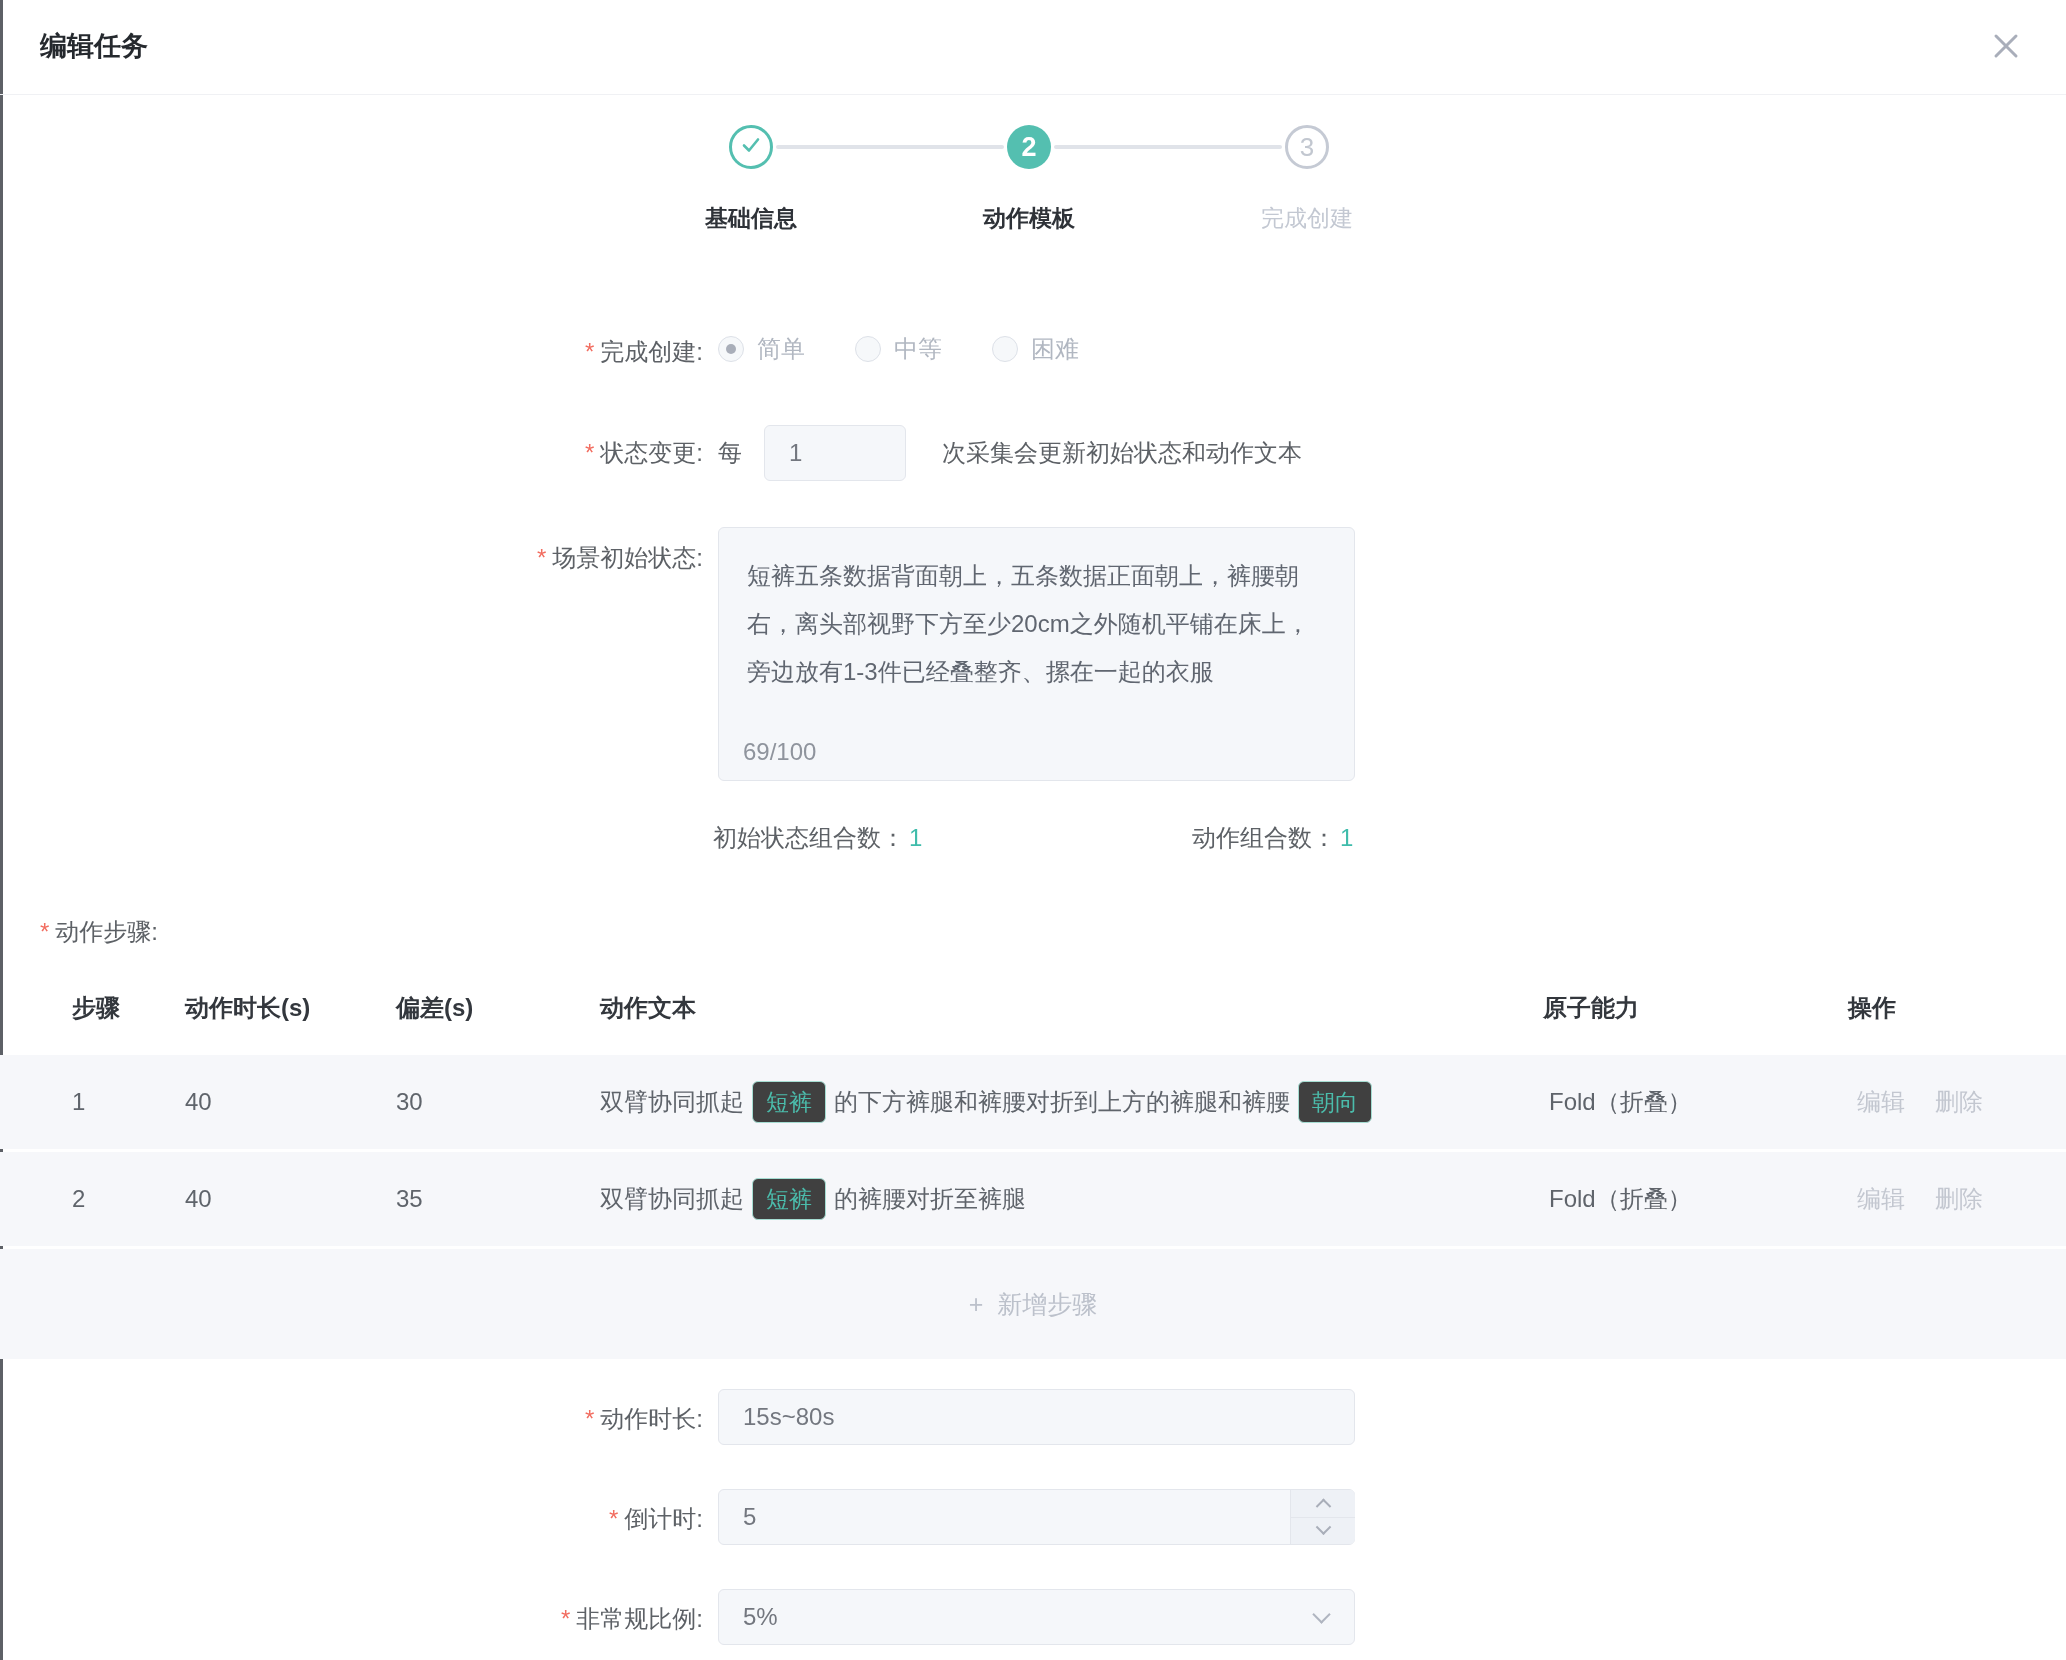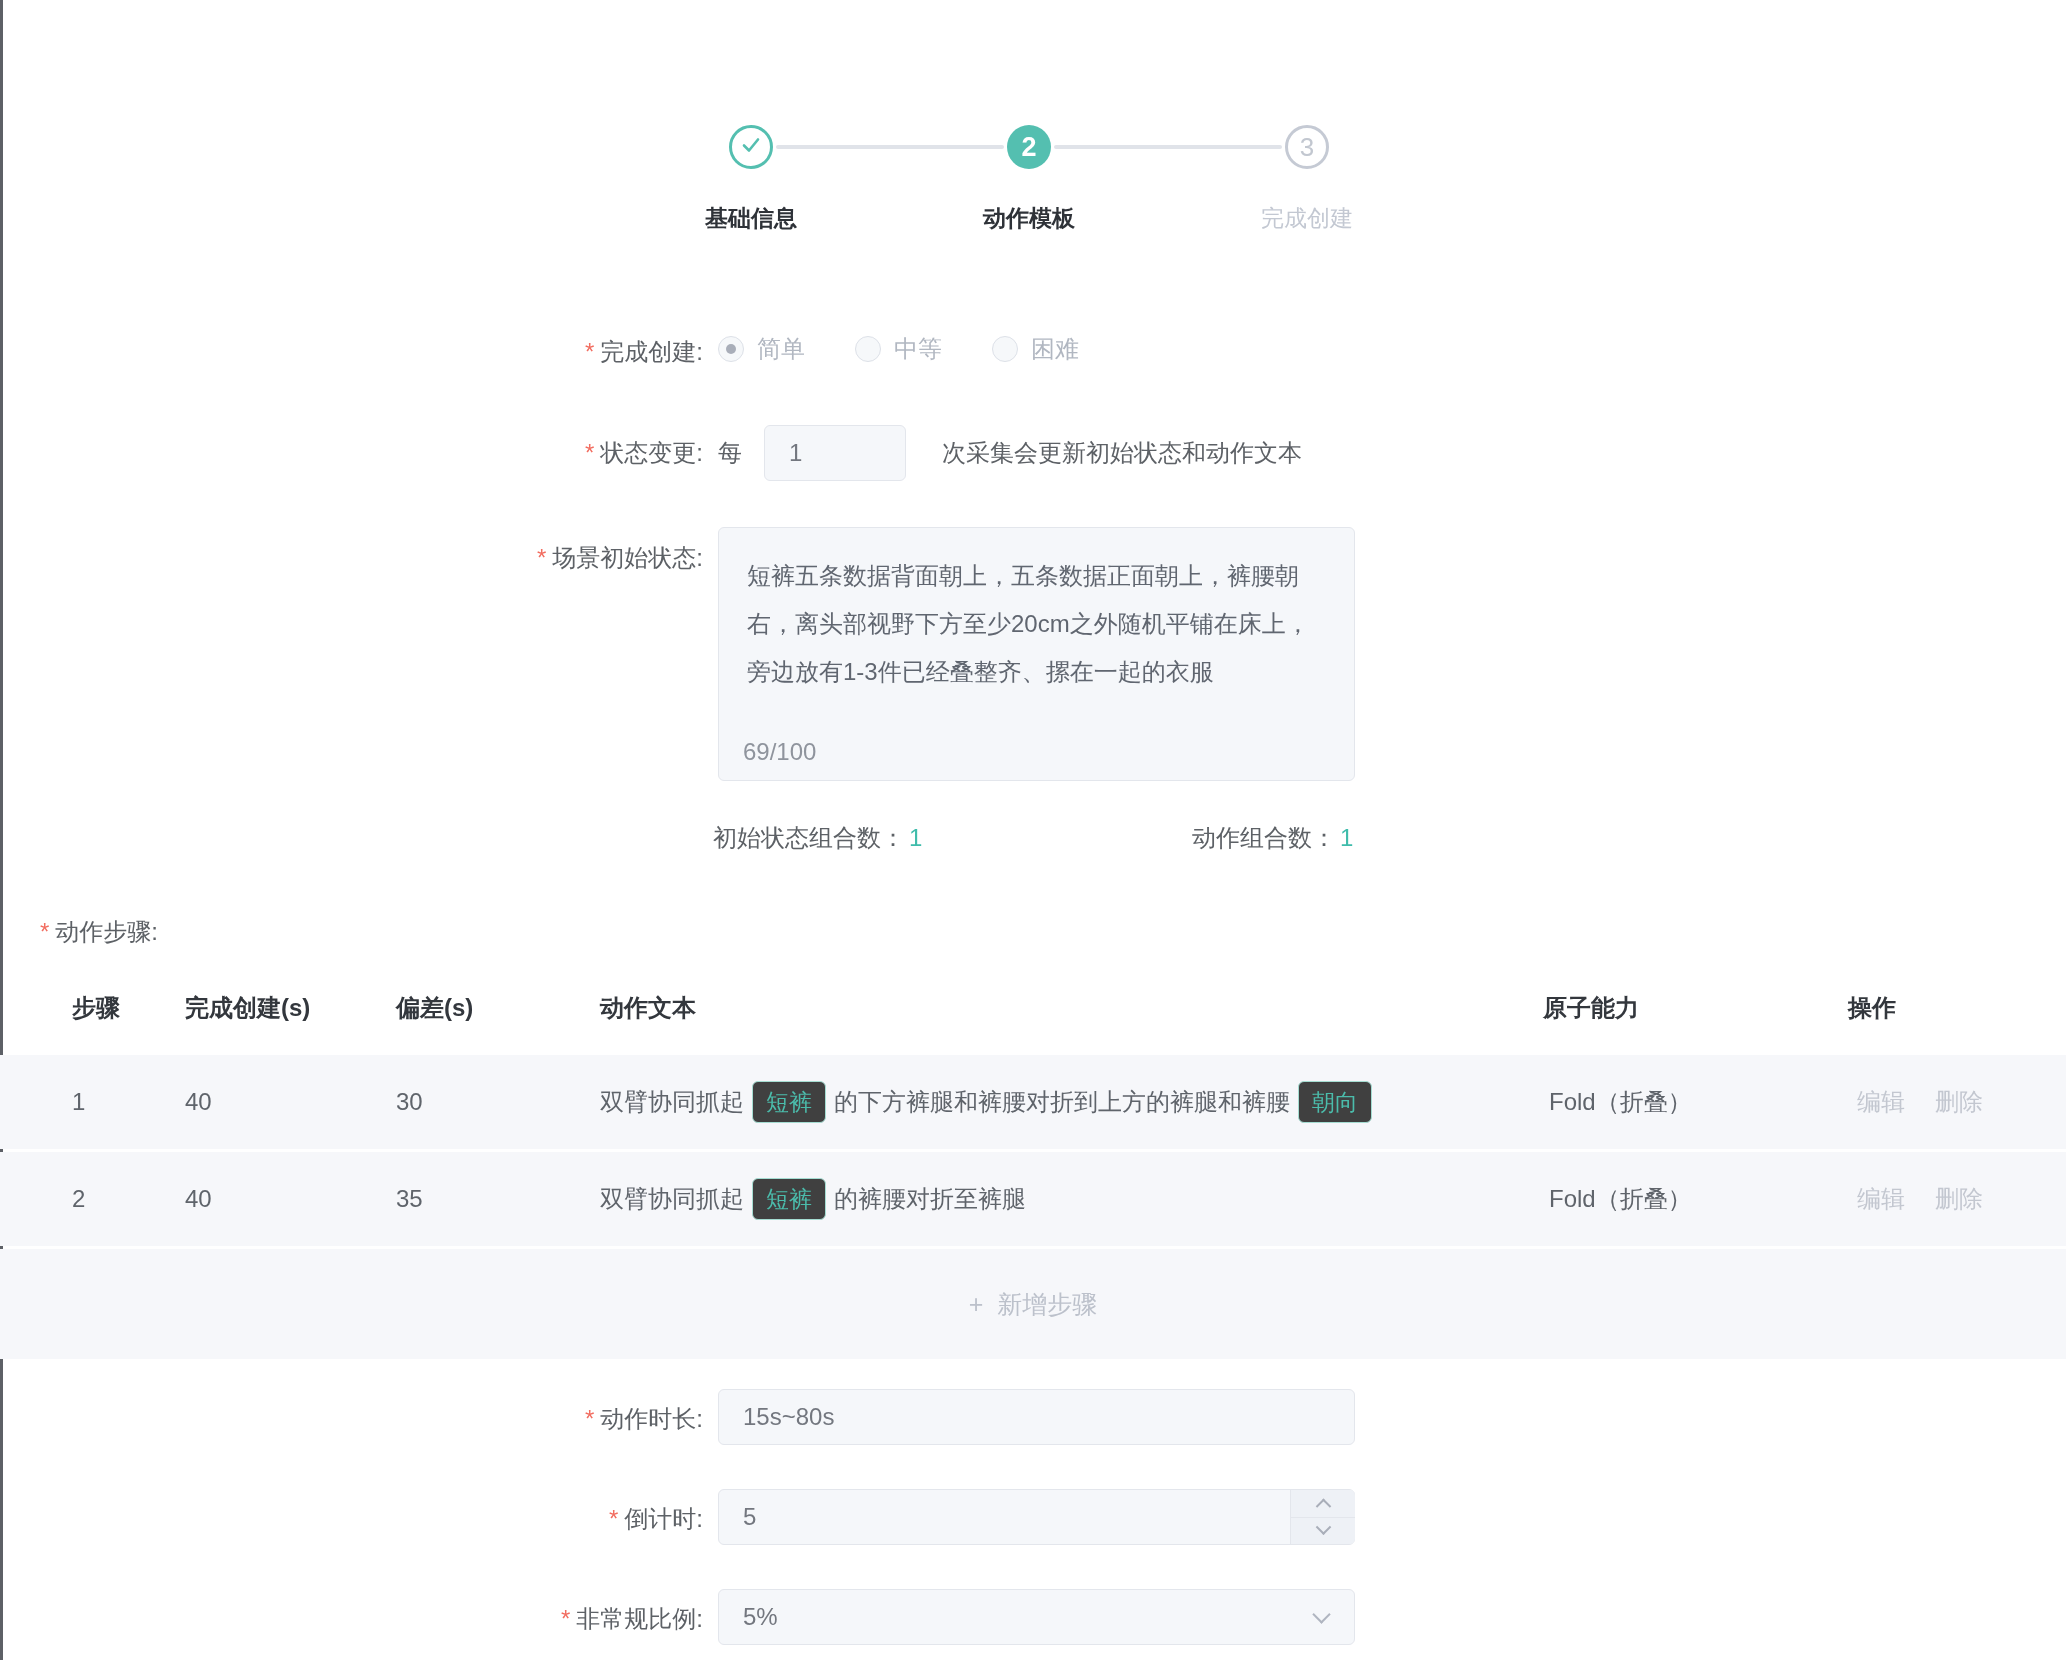--- a/index.html
+++ b/index.html
@@ -109,20 +109,30 @@
   .lbl-ratio  { top:1603px; }
   .ctrl-difficulty { top:333px; }
   .ctrl-state { top:425px; }
 </style>
 </head>
 <body>
 
 <div class="screen">
   <div class="left-edge"></div>
 
+  <div class="dlg-header">
+    <div class="dlg-title">编辑任务</div>
+    <div class="dlg-close">
+      <span>
+        <svg width="36" height="36" viewBox="0 0 36 36">
+            <path d="M8 8 L28 28 M28 8 L8 28" stroke="#a9aeba" stroke-width="3" stroke-linecap="round"></path>
+          </svg>
+      </span>
+    </div>
+  </div>
 
   <div class="stepper">
     <div class="sline l1"></div>
     <div class="sline l2"></div>
     <div class="scircle done">
       <span>
         <svg width="24" height="24" viewBox="0 0 24 24">
             <path d="M5 12.5 L10 17.5 L19 6.5" fill="none" stroke="#54bfb0" stroke-width="2.6" stroke-linecap="round" stroke-linejoin="round"></path>
           </svg>
       </span>
@@ -175,21 +185,21 @@
     <span>初始状态组合数</span><span>：</span><span class="v">1</span>
   </div>
   <div class="combo" style="left:1192px; top:822px;">
     <span>动作组合数</span><span>：</span><span class="v">1</span>
   </div>
 
   <div class="steps-title"><span class="star">*</span><span>动作步骤:</span></div>
 
   <div class="thead">
     <span class="h-step">步骤</span>
-    <span class="h-dur">完成创建(s)</span>
+    <span class="h-dur">动作时长(s)</span>
     <span class="h-dev">偏差(s)</span>
     <span class="h-text">动作文本</span>
     <span class="h-abil">原子能力</span>
     <span class="h-act">操作</span>
   </div>
 
   <div class="tbody">
 
     <div class="trow">
         <span class="cell c-step">1</span>

